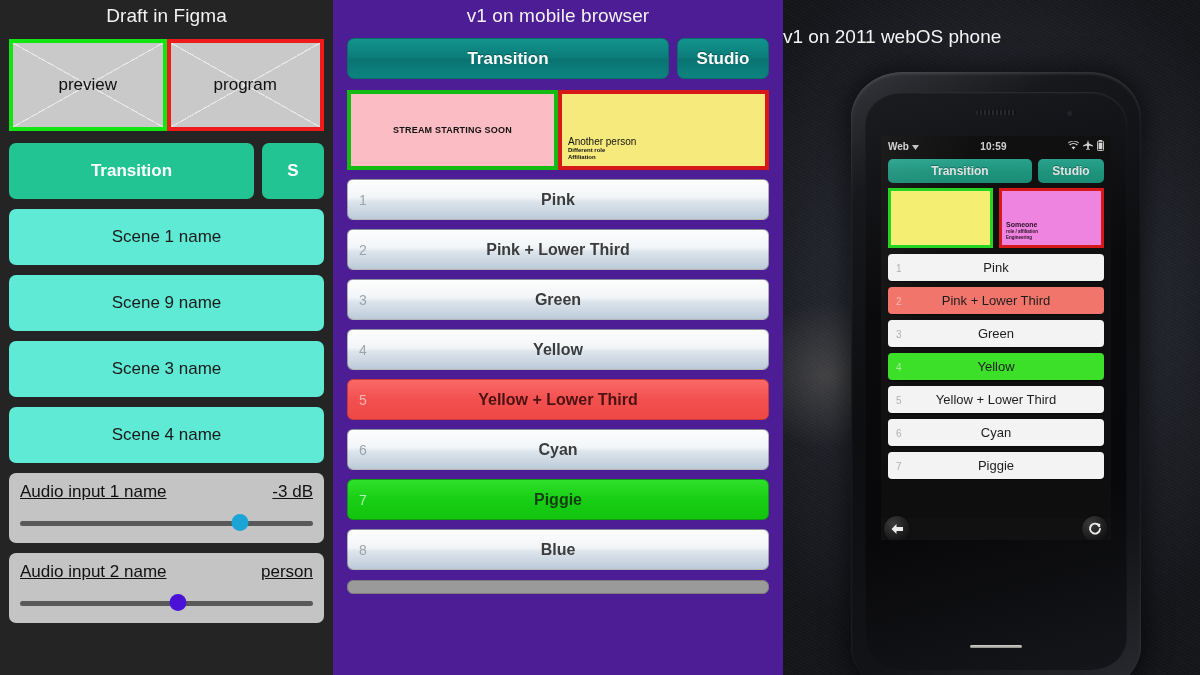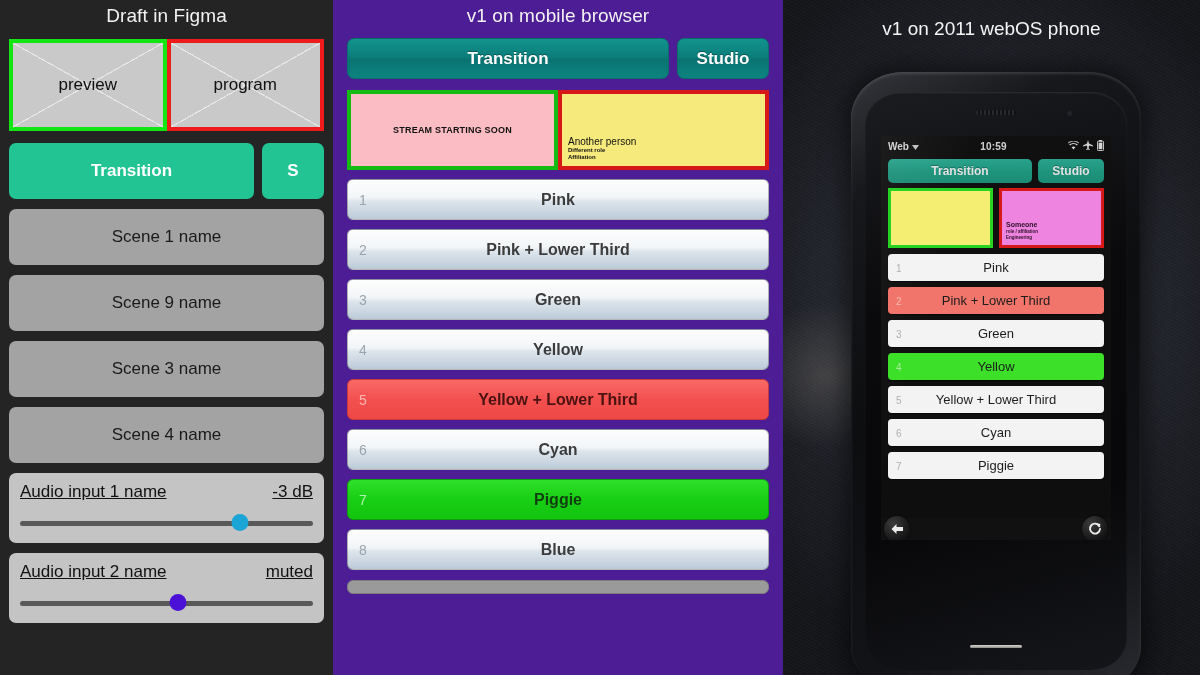--- a/index.html
+++ b/index.html
@@ -43,21 +43,21 @@
 
   .f-row { display: flex; gap: 8px; margin-top: 12px; }
   .f-btn-main, .f-btn-small {
     background: #22c493; color: #fff; font-weight: bold; font-size: 17px;
     border-radius: 7px; height: 56px; display: flex; align-items: center; justify-content: center;
   }
   .f-btn-main { flex: 1; }
   .f-btn-small { width: 62px; }
 
   .f-scene {
-    background: #a3a3a3; color: #1a1a1a; font-size: 17px;
+    background: #5eead4; color: #1a1a1a; font-size: 17px;
     border-radius: 7px; height: 56px; margin-top: 10px;
     display: flex; align-items: center; justify-content: center;
   }
 
   .f-audio {
     background: #c4c4c4; border-radius: 7px; margin-top: 10px;
     padding: 9px 11px 13px 11px;
   }
   .f-audio-head { display: flex; justify-content: space-between; align-items: baseline; }
   .f-audio-head span { color: #111; font-size: 17px; text-decoration: underline; }
@@ -132,21 +132,21 @@
       repeating-linear-gradient(113deg, rgba(0,0,0,.05) 0 1px, transparent 1px 3px);
     pointer-events: none;
   }
   .photo-glow {
     position:absolute; left:-40px; top:300px; width:170px; height:150px;
     background: radial-gradient(ellipse at center, rgba(200,190,175,.20), rgba(200,190,175,0) 70%);
     pointer-events:none;
   }
   .photo-title {
     position: relative; z-index: 5;
-    color: #f4f4f4; font-size: 19px; text-align: center; padding-top: 18px;
+    color: #f4f4f4; font-size: 19px; text-align: left; padding-top: 26px;
   }
 
   .phone {
     position: absolute; left: 68px; top: 72px; width: 290px; height: 620px;
     border-radius: 52px / 46px;
     background: linear-gradient(150deg, #35363b 0%, #17181b 16%, #0d0e10 45%, #121316 78%, #2a2b30 100%);
     box-shadow: 0 0 24px 6px rgba(0,0,0,.55), inset 0 2px 3px rgba(255,255,255,.13);
   }
   .phone-bezel {
     position: absolute; left: 14px; top: 20px; right: 14px; bottom: 22px;
@@ -267,21 +267,21 @@
         </div>
         <div class="f-slider">
           <div class="f-track"></div>
           <div class="f-knob" style="left:75%;background:#1ba5d6;"></div>
         </div>
       </div>
 
       <div class="f-audio">
         <div class="f-audio-head">
           <span>Audio input 2 name</span>
-          <span>muted</span>
+          <span>person</span>
         </div>
         <div class="f-slider">
           <div class="f-track"></div>
           <div class="f-knob" style="left:54%;background:#4b11d6;"></div>
         </div>
       </div>
 
     </div>
   </div>
 

